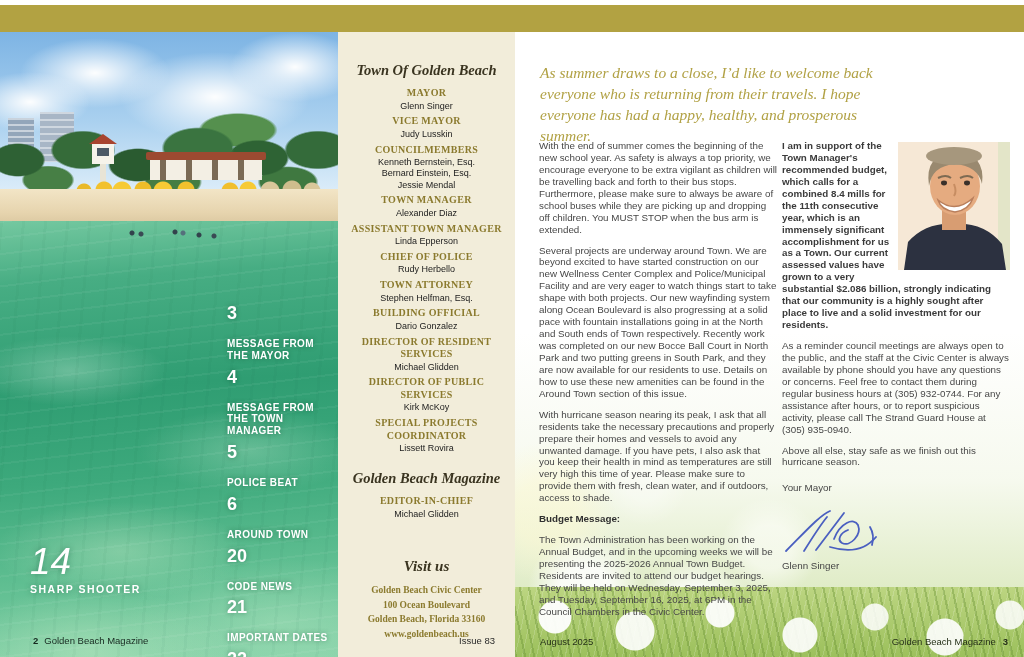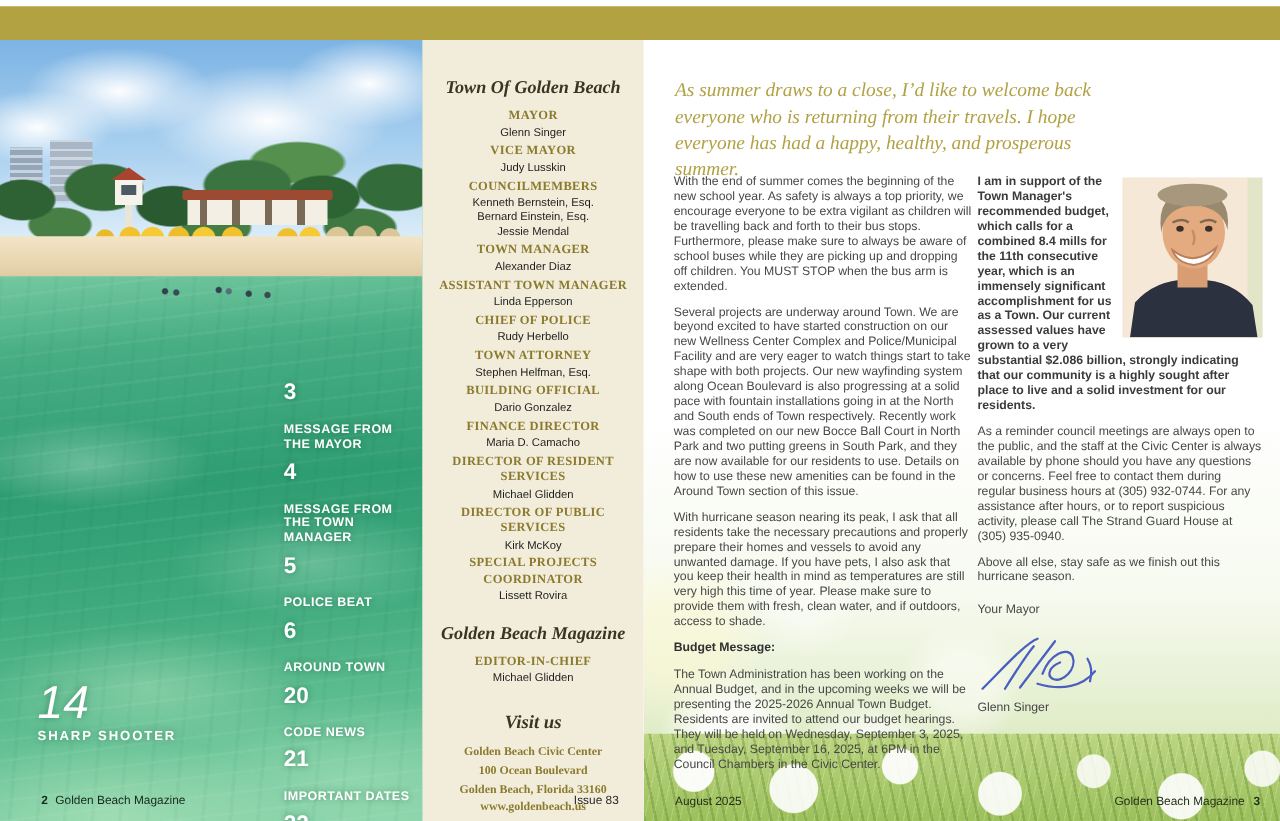--- a/index.html
+++ b/index.html
@@ -113,21 +113,21 @@
   .masthead{ position:absolute; left:338px; top:32px; width:177px; height:625px;
     background:#f2edda; text-align:center; color:#2c281a; padding-top:30px; }
   .town-title, .mag-title, .visit-title{
     font-family:"Liberation Serif", serif; font-style:italic; font-weight:bold;
     font-size:14.5px; color:#3a3420; margin-bottom:8px; }
   .official{ margin-bottom:3.5px; padding:0 8px; }
   .role{ font-family:"Liberation Serif", serif; font-weight:bold; font-size:10px;
          color:#8b7a2e; letter-spacing:.3px; line-height:1.25; }
   .names{ font-size:9px; color:#1c1c1c; line-height:1.25; white-space:pre-line; margin-top:1px; }
   .mag-title{ margin-top:16px; }
-  .visit-title{ margin-top:22px; font-size:15px; }
+  .visit-title{ margin-top:38px; font-size:15px; }
   .visit-lines{ font-family:"Liberation Serif", serif; font-weight:bold; font-size:9.5px;
     color:#8b7a2e; line-height:1.55; white-space:pre-line; }
   .issue{ position:absolute; right:20px; bottom:11px; font-size:9.5px; color:#2a2a2a; }
 
   
   .rpage{ position:absolute; left:515px; top:32px; width:509px; height:625px; background:#fff; overflow:hidden; }
   .meadow-soft{ position:absolute; left:0; right:0; top:300px; bottom:0; z-index:0;
     background:linear-gradient(to bottom, rgba(255,255,255,0) 0%, rgba(236,243,219,.45) 45%,
                rgba(219,233,190,.85) 78%, #cfe0a4 100%); }
   .bokeh{ position:absolute; left:0; top:330px; width:330px; height:295px; z-index:0;
@@ -293,24 +293,20 @@
         <div class="official">
           <div class="role">TOWN ATTORNEY</div>
           <div class="names">Stephen Helfman, Esq.</div>
         </div>
 
         <div class="official">
           <div class="role">BUILDING OFFICIAL</div>
           <div class="names">Dario Gonzalez</div>
         </div>
 
-        <div class="official">
-          <div class="role">FINANCE DIRECTOR</div>
-          <div class="names">Maria D. Camacho</div>
-        </div>
 
         <div class="official">
           <div class="role">DIRECTOR OF RESIDENT SERVICES</div>
           <div class="names">Michael Glidden</div>
         </div>
 
         <div class="official">
           <div class="role">DIRECTOR OF PUBLIC SERVICES</div>
           <div class="names">Kirk McKoy</div>
         </div>

